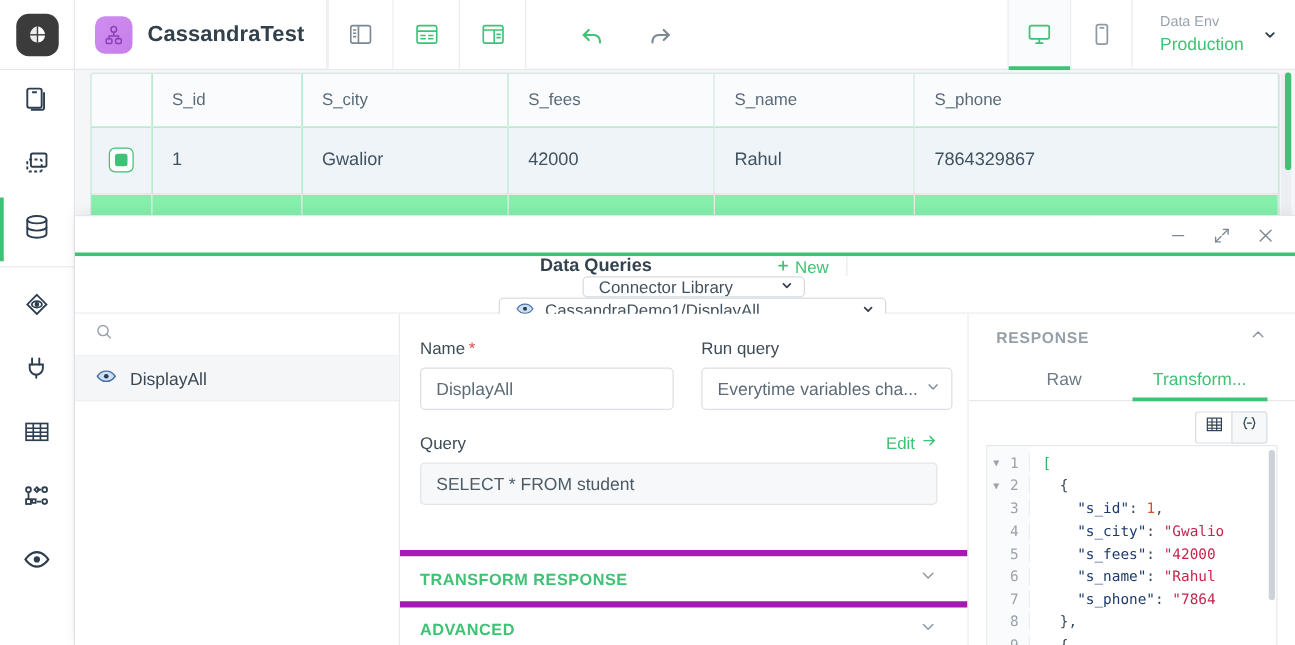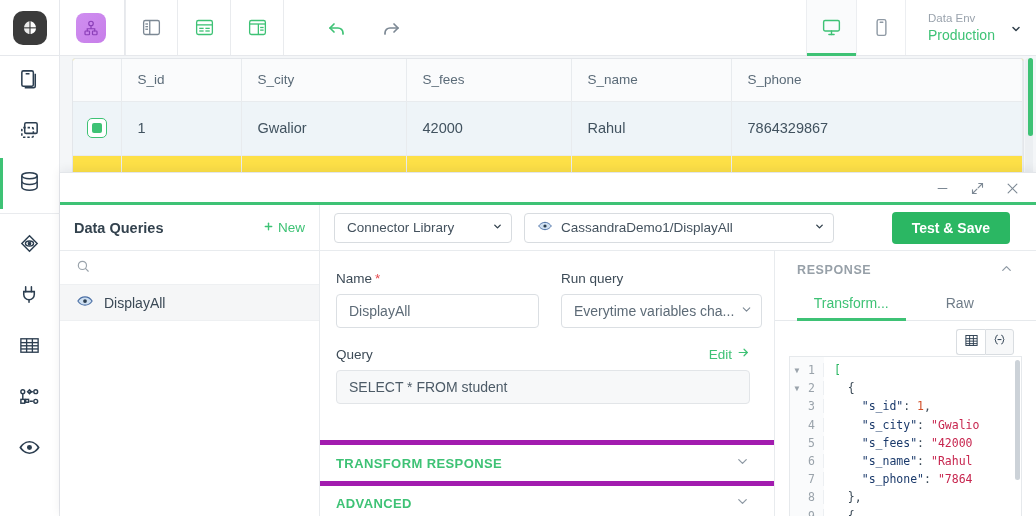--- a/index.html
+++ b/index.html
@@ -86,21 +86,21 @@
   }
   .rail-sep { width: 60px; height: 1px; background: #e9ebee; margin: 4px 0 6px; }
 
   
   .canvas {
     position: absolute; left: 60px; top: 56px; right: 0; bottom: 0;
     background: #f4f6f8; overflow: hidden;
   }
   .table-wrap {
     position: absolute; left: 12px; top: 2px; width: 952px;
-    background: #fde047; border: 1px solid #e3e6ea; border-radius: 3px;
+    background: #86efac; border: 1px solid #e3e6ea; border-radius: 3px;
     overflow: hidden;
   }
   table.dt { border-collapse: collapse; width: 100%; table-layout: fixed; }
   table.dt th, table.dt td {
     border-right: 1px solid #e8ebee; border-bottom: 1px solid #e8ebee;
     text-align: left; padding: 0 16px; height: 54px; font-size: 14.5px;
     color: #41525f; white-space: nowrap; overflow: hidden;
   }
   table.dt th {
     height: 42px; background: #fafbfc; color: #5b6b78; font-size: 13.5px; font-weight: 400;
@@ -133,21 +133,21 @@
   .qpanel-bar {
     position: absolute; right: 0; top: 0; height: 30px; width: 162px;
     display: flex; align-items: center; justify-content: flex-end; gap: 20px;
     padding-right: 16px; background: #fff;
   }
   .qp-ico { cursor: pointer; display: flex; align-items: center; justify-content: center; }
   .green-rule { position: absolute; left: 0; right: 0; top: 29px; height: 3px; background: #3ec275; }
 
   .qhead {
     position: absolute; left: 0; right: 0; top: 32px; height: 46px;
-    display: flex; align-items: center; border-bottom: 1px solid #e8ebee; background: #fff;
+    display: flex; align-items: center; border-bottom: 1px solid #e8ebee; background: #fff; flex-direction: column;
   }
   .qhead-left {
     width: 260px; height: 46px; display: flex; align-items: center; justify-content: space-between;
     padding: 0 14px 0 14px; border-right: 1px solid #e8ebee;
   }
   .qhead-title { font-size: 14.5px; font-weight: 600; color: #33424e; }
   .qhead-new { font-size: 13.5px; color: #3ec275; cursor: pointer; display: flex; align-items: center; gap: 4px; }
 
   .select {
     height: 30px; border: 1px solid #d8dce0; border-radius: 4px; background: #fff;
@@ -282,20 +282,21 @@
 
     <div class="tb-app">
       <div class="app-icon">
         <svg width="18" height="18" viewBox="0 0 24 24" fill="none" stroke="#8b3fb8" stroke-width="1.6" stroke-linecap="round">
           <circle cx="12" cy="6" r="3"></circle>
           <path d="M12 9v4M12 13H7v3M12 13h5v3"></path>
           <rect x="4" y="16" width="6" height="5" rx="1"></rect>
           <rect x="14" y="16" width="6" height="5" rx="1"></rect>
         </svg>
       </div>
+      <div class="app-title">CassandraTest</div>
     </div>
 
     <div class="tb-icons">
       <div class="tb-btn">
         <svg width="21" height="21" viewBox="0 0 24 24" fill="none" stroke="#7c8894" stroke-width="1.5">
           <rect x="3" y="4" width="18" height="16" rx="2"></rect>
           <line x1="10" y1="4" x2="10" y2="20"></line>
           <line x1="5" y1="8" x2="8" y2="8"></line>
             <line x1="5" y1="11" x2="8" y2="11"></line>
             <line x1="5" y1="14" x2="8" y2="14"></line>
@@ -634,22 +635,22 @@
     <div class="qresp">
       <div class="resp-head">
         <span class="resp-title">RESPONSE</span>
         <span>
           <svg width="15" height="15" viewBox="0 0 24 24" fill="none" stroke="#8e99a4" stroke-width="2" stroke-linecap="round" stroke-linejoin="round">
               <path d="M6 15l6-6 6 6"></path>
             </svg>
         </span>
       </div>
       <div class="resp-tabs">
+        <div class="rtab">Raw</div>
         <div class="rtab active">Transform...</div>
-        <div class="rtab">Raw</div>
       </div>
       <div class="resp-tools">
         <div class="tgl">
           <span>
             <svg width="15" height="15" viewBox="0 0 24 24" fill="none" stroke="#2c3e50" stroke-width="1.5">
               <rect x="3" y="4" width="18" height="16"></rect>
               <line x1="3" y1="9" x2="21" y2="9"></line>
                 <line x1="3" y1="13" x2="21" y2="13"></line>
                 <line x1="3" y1="17" x2="21" y2="17"></line>
               <line x1="9" y1="4" x2="9" y2="20"></line>

